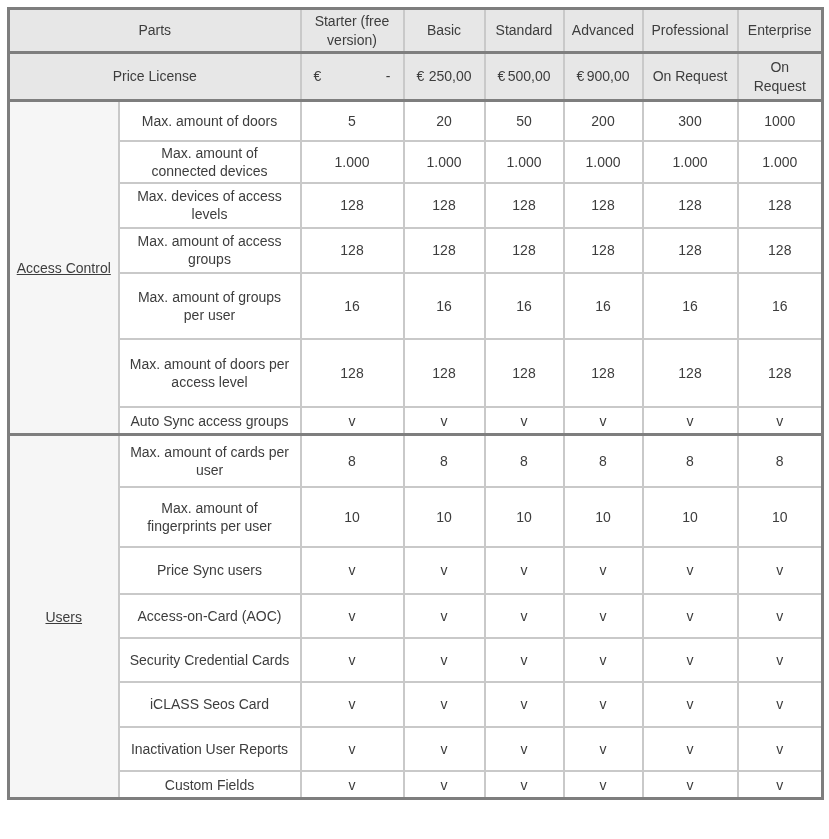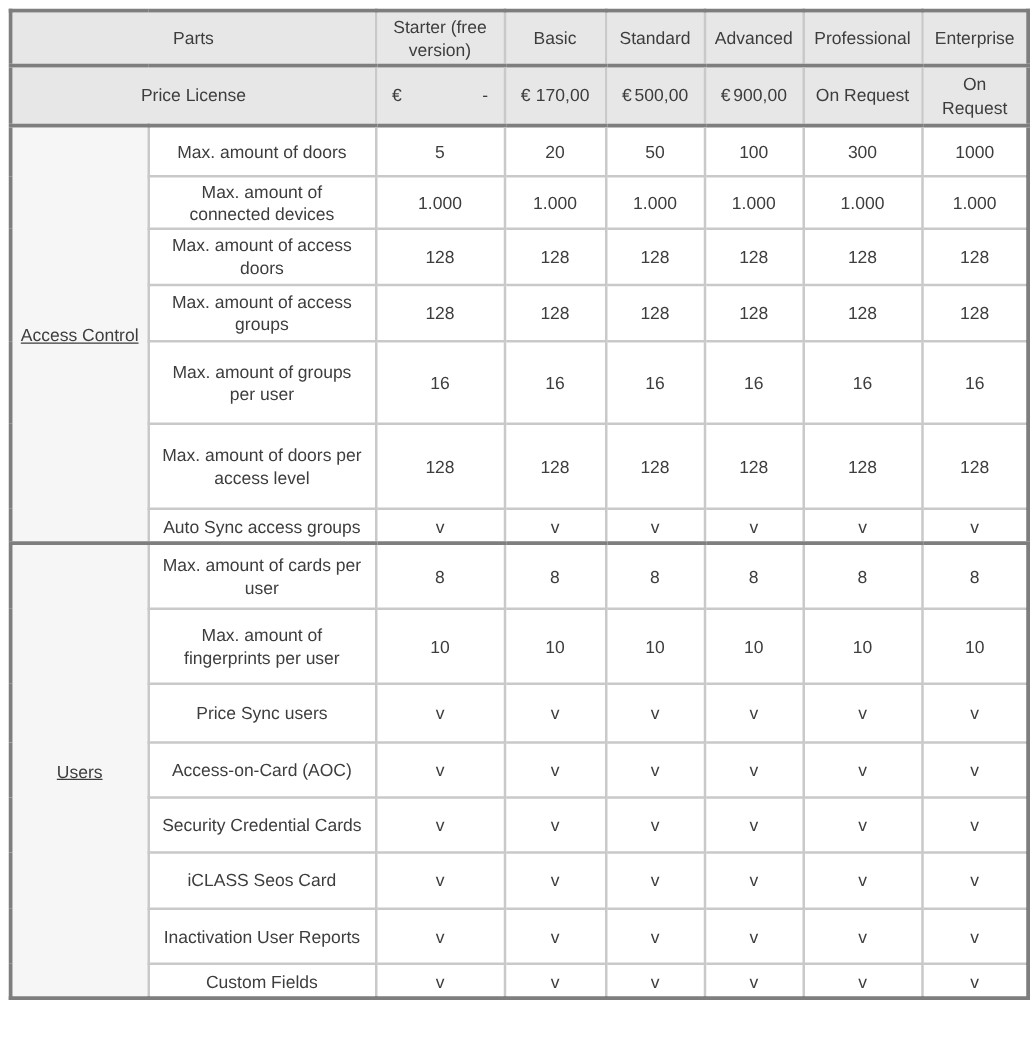--- a/index.html
+++ b/index.html
@@ -95,21 +95,21 @@
     <td colspan="2">Price License</td>
     <td>
       <div class="price">
         <span>€</span>
         <span>-</span>
       </div>
     </td>
     <td>
       <div class="price">
         <span>€</span>
-        <span>170,00</span>
+        <span>250,00</span>
       </div>
     </td>
     <td>
       <div class="price">
         <span>€</span>
         <span>500,00</span>
       </div>
     </td>
     <td>
       <div class="price">
@@ -124,35 +124,35 @@
       <span class="price-text">On Request</span>
     </td>
   </tr>
 
   <tr class="h40">
     <td rowspan="7" class="section-cell">Access Control</td>
     <td class="feature">Max. amount of doors</td>
     <td>5</td>
     <td>20</td>
     <td>50</td>
-    <td>100</td>
+    <td>200</td>
     <td>300</td>
     <td>1000</td>
   </tr>
   <tr class="h40">
     <td class="feature">Max. amount of connected devices</td>
     <td>1.000</td>
     <td>1.000</td>
     <td>1.000</td>
     <td>1.000</td>
     <td>1.000</td>
     <td>1.000</td>
   </tr>
   <tr class="h45">
-    <td class="feature">Max. amount of access doors</td>
+    <td class="feature">Max. devices of access levels</td>
     <td>128</td>
     <td>128</td>
     <td>128</td>
     <td>128</td>
     <td>128</td>
     <td>128</td>
   </tr>
   <tr class="h45">
     <td class="feature">Max. amount of access groups</td>
     <td>128</td>

